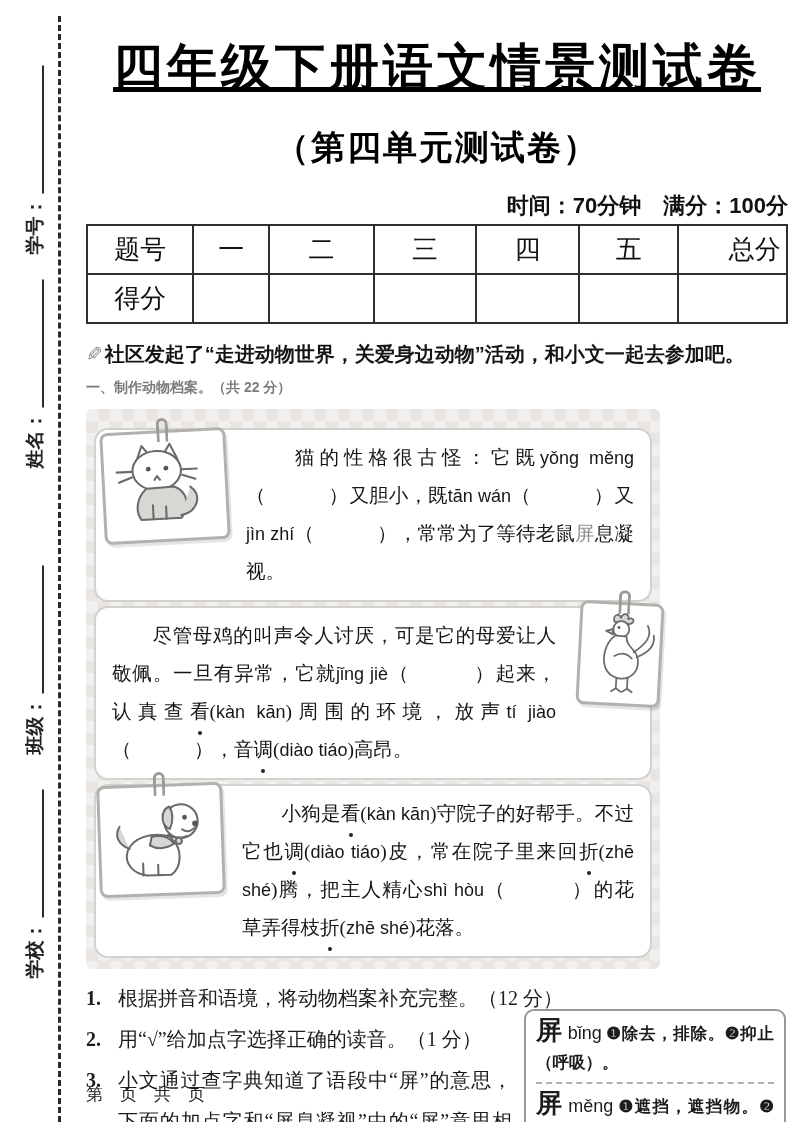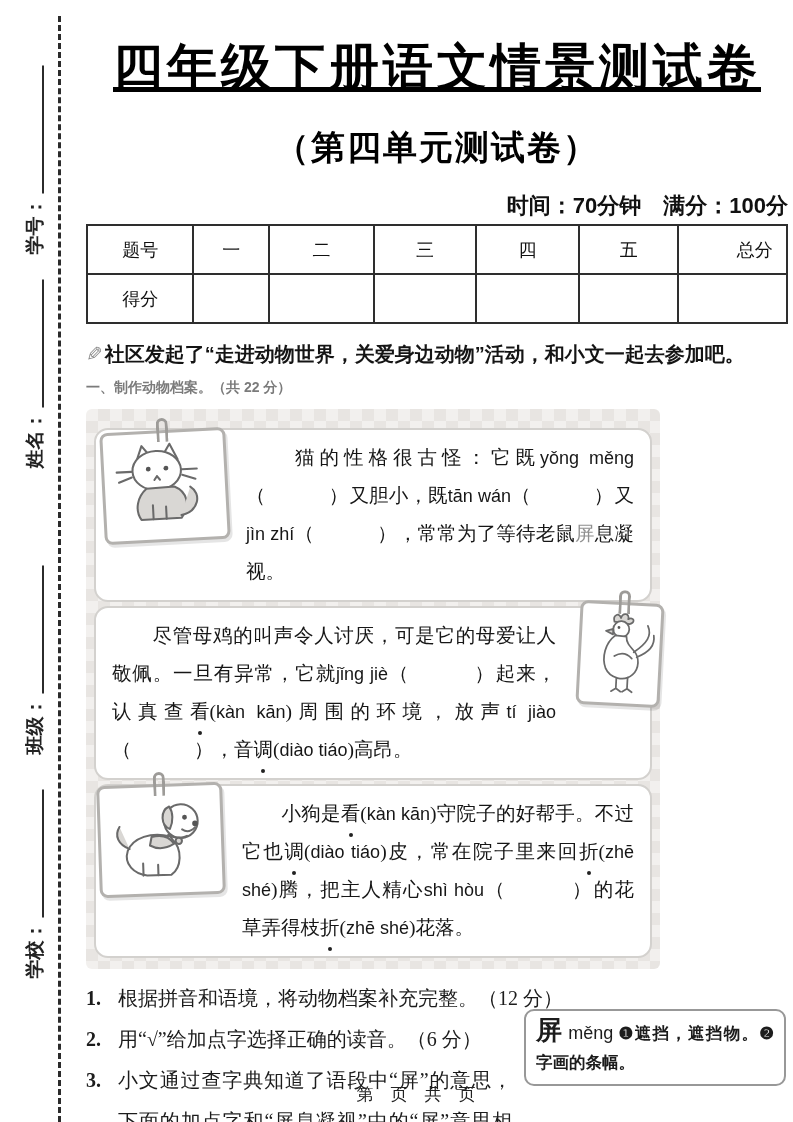--- a/index.html
+++ b/index.html
@@ -22,21 +22,21 @@
   
   .content { position:absolute; left:86px; top:0; width:702px; }
   .title { margin-top:34px; text-align:center; font-size:50px; font-weight:bold;
     letter-spacing:4px; font-family:"Liberation Sans","DejaVu Sans",sans-serif; color:#000;text-decoration:underline; }
   .subtitle { margin-top:24px; text-align:center; font-size:34px; font-weight:bold;
     letter-spacing:2px; font-family:Liberation Mono, monospace; color:#000; }
   .meta { margin-top:20px; text-align:right; font-size:22px; font-weight:bold;
     font-family:"Liberation Sans","DejaVu Sans",sans-serif; color:#111; }
   table.score { width:100%; border-collapse:collapse; margin-top:3px; table-layout:fixed; }
   table.score td { border:2.5px solid #2e2e2e; height:49px; text-align:center;
-    font-size:18px; color:#111; }
+    font-size:26px; color:#111; }
   td.c0 { width:15.2%; } td.c1 { width:10.8%; } td.c2 { width:15%; }
   td.c3 { width:14.6%; } td.c4 { width:14.7%; } td.c5 { width:14.2%; } td.c6 { width:15.5%;padding-left:44px; }
   .intro { margin-top:17px; font-size:20px; font-weight:bold; color:#141414;
     font-family:"Liberation Sans","DejaVu Sans",sans-serif; }
   .pencil { color:#8d8d8d; font-size:20px; margin-right:2px;
     display:inline-block; transform:scaleX(-1); }
   .sec-head { margin-top:11px; font-size:14px; font-weight:bold; color:#7b7b7b;
     font-family:"Liberation Sans","DejaVu Sans",sans-serif; }
   
   .archive { margin-top:12px; width:574px; padding:7px 6px; border-radius:6px;
@@ -74,21 +74,21 @@
   .qbody.narrow { padding-right:276px; }
   
   .dictbox { position:absolute; right:2px; top:31px; width:262px; background:#fff;
     border:2px solid #989898; border-radius:10px; padding:5px 10px 7px; z-index:2; }
   .dictentry { font-size:16.5px; line-height:29px; font-weight:bold; text-align:justify; }
   .dictentry + .dictentry { border-top:2px dashed #b0b0b0; margin-top:5px; padding-top:5px; }
   .dictchar { font-size:26px; font-weight:bold; margin-right:5px; }
   .dictpy { font-family:"Liberation Sans","DejaVu Sans",sans-serif; font-weight:normal;
     font-size:18px; margin-right:4px; }
   
-  .footer { position:absolute; left:86px; width:660px; bottom:16px; text-align:center;
+  .footer { position:absolute; left:86px; width:660px; bottom:16px; 
     font-size:17px; color:#222; }
   svg.animal { stroke:#6a6a6a; stroke-width:2.2; fill:none;
     stroke-linecap:round; stroke-linejoin:round; }
   svg.animal .fillg { fill:#d9d7d4; stroke:#6a6a6a; }
   svg.animal .fillw { fill:#fff; stroke:#6a6a6a; }
   svg.animal .solid { fill:#555; stroke:none; }
 </style>
 </head>
 <body>
 
@@ -203,32 +203,35 @@
           </svg>
         </div>
         <span><span>　　小狗是</span><span class="dotch">看</span><span>(</span><span class="py">kàn  kān</span><span>)守院子的好帮手。不过它也</span><span class="dotch">调</span><span>(</span><span class="py">diào  tiáo</span><span>)皮，常在院子里来回</span><span class="dotch">折</span><span>(</span><span class="py">zhē  shé</span><span>)腾，把主人精心</span><span class="py">shì hòu</span><span class="blank">（　　　）</span><span>的花草弄得枝</span><span class="dotch">折</span><span>(</span><span class="py">zhē  shé</span><span>)花落。</span></span>
       </div>
     </div>
 
     <div class="questions">
 
       <div class="dictbox">
         <div class="dictentry">
+          <span class="dictchar">屏</span><span class="dictpy">bǐng</span><span>❶除去，排除。❷抑止（呼吸）。</span>
+        </div>
+        <div class="dictentry">
           <span class="dictchar">屏</span><span class="dictpy">měng</span><span>❶遮挡，遮挡物。❷字画的条幅。</span>
         </div>
       </div>
 
       <div class="q">
         <span class="qnum">1.</span>
         <span class="qbody"><span>根据拼音和语境，将动物档案补充完整。（12 分）</span></span>
       </div>
 
       <div class="q">
         <span class="qnum">2.</span>
-        <span class="qbody narrow"><span>用“√”给加点字选择正确的读音。（6 分）</span></span>
+        <span class="qbody narrow"><span>用“√”给加点字选择正确的读音。（1 分）</span></span>
       </div>
 
       <div class="q">
         <span class="qnum">3.</span>
         <span class="qbody narrow"><span>小文通过查字典知道了语段中“屏”的意思，下面的加点字和“屏息凝视”中的“屏”意思相同的是哪一项？（　　）（2 分）</span></span>
       </div>
 
     </div>
   </div>
 

